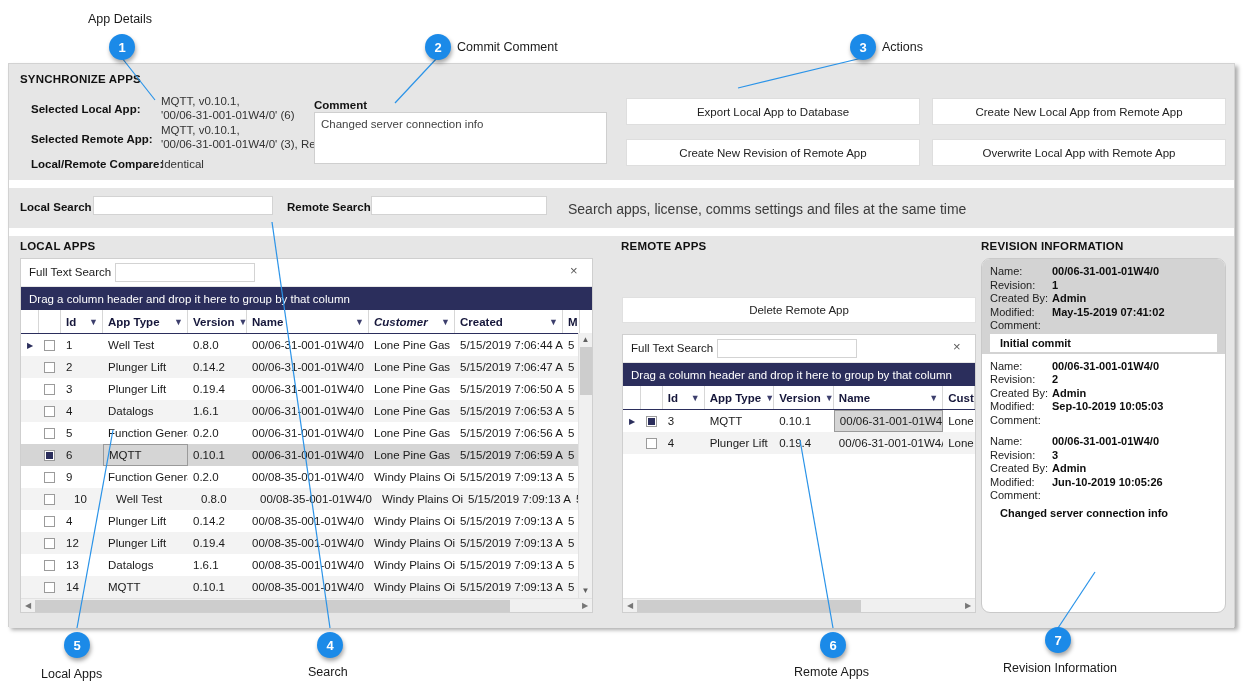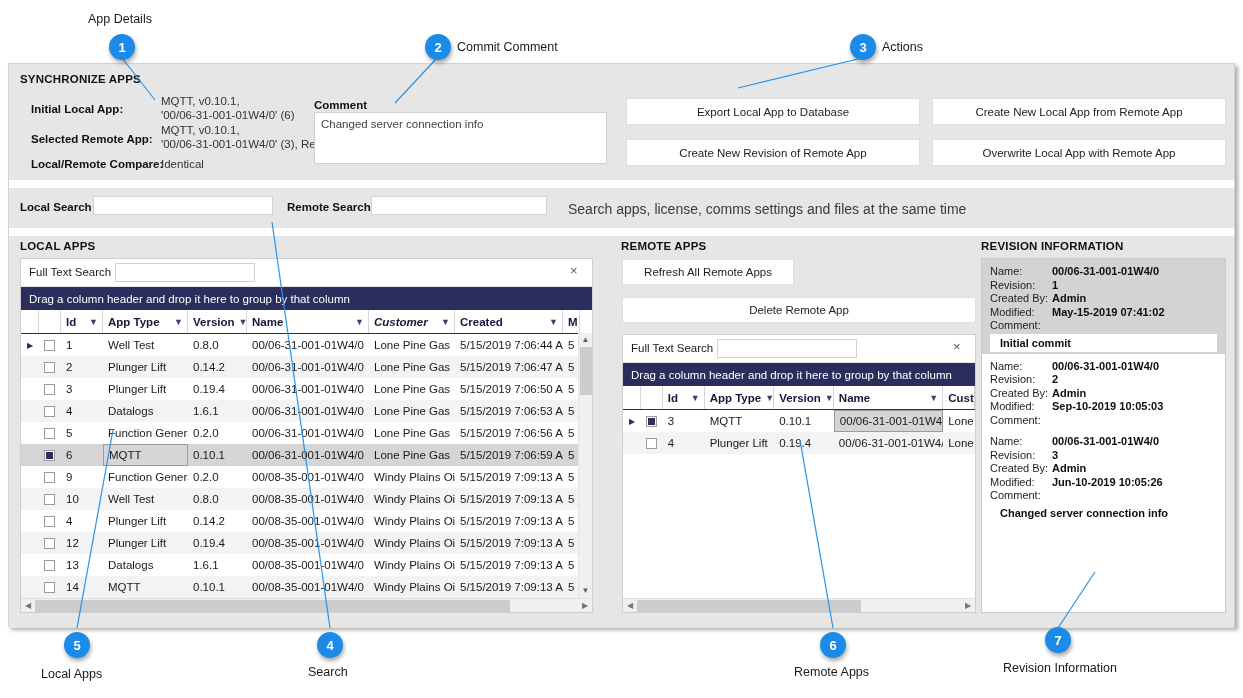--- a/index.html
+++ b/index.html
@@ -439,21 +439,21 @@
   <div class="callout-label" style="left:794px;top:665px;">Remote Apps</div>
 
   <div class="callout-num" style="left:1045px;top:627px;">7</div>
   <div class="callout-label" style="left:1003px;top:661px;">Revision Information</div>
 
   <div class="app-window">
 
     <div class="sync-band">
       <div class="sync-title">SYNCHRONIZE APPS</div>
 
-      <div class="field-label" style="left:22px;top:39px;">Initial Local App:</div>
+      <div class="field-label" style="left:22px;top:39px;">Selected Local App:</div>
       <div class="field-value" style="left:152px;top:31px;">MQTT, v0.10.1,
 '00/06-31-001-01W4/0' (6)</div>
 
       <div class="field-label" style="left:22px;top:69px;">Selected Remote App:</div>
       <div class="field-value" style="left:152px;top:60px;">MQTT, v0.10.1,
 '00/06-31-001-01W4/0' (3), Rev 1</div>
 
       <div class="field-label" style="left:22px;top:94px;">Local/Remote Compare:</div>
       <div class="field-value" style="left:152px;top:94px;">Identical</div>
 
@@ -613,21 +613,21 @@
                 <div class="cell" style="width: 122px;">00/08-35-001-01W4/0</div>
                 <div class="cell" style="width: 86px;">Windy Plains Oil</div>
                 <div class="cell" style="width: 108px;">5/15/2019 7:09:13 AM</div>
                 <div class="cell" style="width: 17px;">5</div>
               </div>
               <div class="body-row alt">
                 <div class="cell indic" style="width: 18px;"></div>
                 <div class="cell chk-cell" style="width: 22px;">
                   <span class="chk"></span>
                 </div>
-                <div class="cell" style="width: 42px;">10</div>
+                <div class="cell" style="width: 42px; margin-left: 8px;">10</div>
                 <div class="cell" style="width: 85px;">Well Test</div>
                 <div class="cell" style="width: 59px;">0.8.0</div>
                 <div class="cell" style="width: 122px;">00/08-35-001-01W4/0</div>
                 <div class="cell" style="width: 86px;">Windy Plains Oil</div>
                 <div class="cell" style="width: 108px;">5/15/2019 7:09:13 AM</div>
                 <div class="cell" style="width: 17px;">5</div>
               </div>
               <div class="body-row">
                 <div class="cell indic" style="width: 18px;"></div>
                 <div class="cell chk-cell" style="width: 22px;">
@@ -691,21 +691,20 @@
 
         <div class="hscroll" style="left:0;bottom:0;width:571px;">
           <div class="arrow" style="left:0;">◀</div>
           <div class="hthumb" style="left:14px;width:475px;"></div>
           <div class="arrow" style="right:0;">▶</div>
         </div>
       </div>
 
       <div class="panel-title" style="left:612px;top:4px;">REMOTE APPS</div>
 
-      <div class="rem-btn" style="left:613px;top:23px;width:172px;height:26px;">Refresh All Remote Apps</div>
       <div class="rem-btn" style="left:613px;top:61px;width:354px;height:26px;">Delete Remote App</div>
 
       <div class="grid-shell" style="left:613px;top:98px;width:354px;height:279px;">
         <div class="fts-row">
           <div class="fts-label">Full Text Search</div>
           <input class="fts-input" style="left: 94px; width: 140px;" value="">
           <div class="fts-clear" style="left:330px;">×</div>
         </div>
         <div class="group-bar">Drag a column header and drop it here to group by that column</div>
 
@@ -759,21 +758,21 @@
           </div>
 
         <div class="hscroll" style="left:0;bottom:0;width:352px;">
           <div class="arrow" style="left:0;">◀</div>
           <div class="hthumb" style="left:14px;width:224px;"></div>
           <div class="arrow" style="right:0;">▶</div>
         </div>
       </div>
 
       <div class="panel-title" style="left:972px;top:4px;">REVISION INFORMATION</div>
-      <div class="rev-shell" style="left:972px;top:22px;width:245px;height:355px;">
+      <div class="rev-shell" style="left:972px;top:22px;width:245px;height:355px;border-radius:9px;">
         <div id="rev-entries">
             <div class="rev-entry highlight">
               <div class="rev-line">
                 <span class="rev-key">Name:</span>
                 <span class="rev-val">00/06-31-001-01W4/0</span>
               </div>
               <div class="rev-line">
                 <span class="rev-key">Revision:</span>
                 <span class="rev-val">1</span>
               </div>

